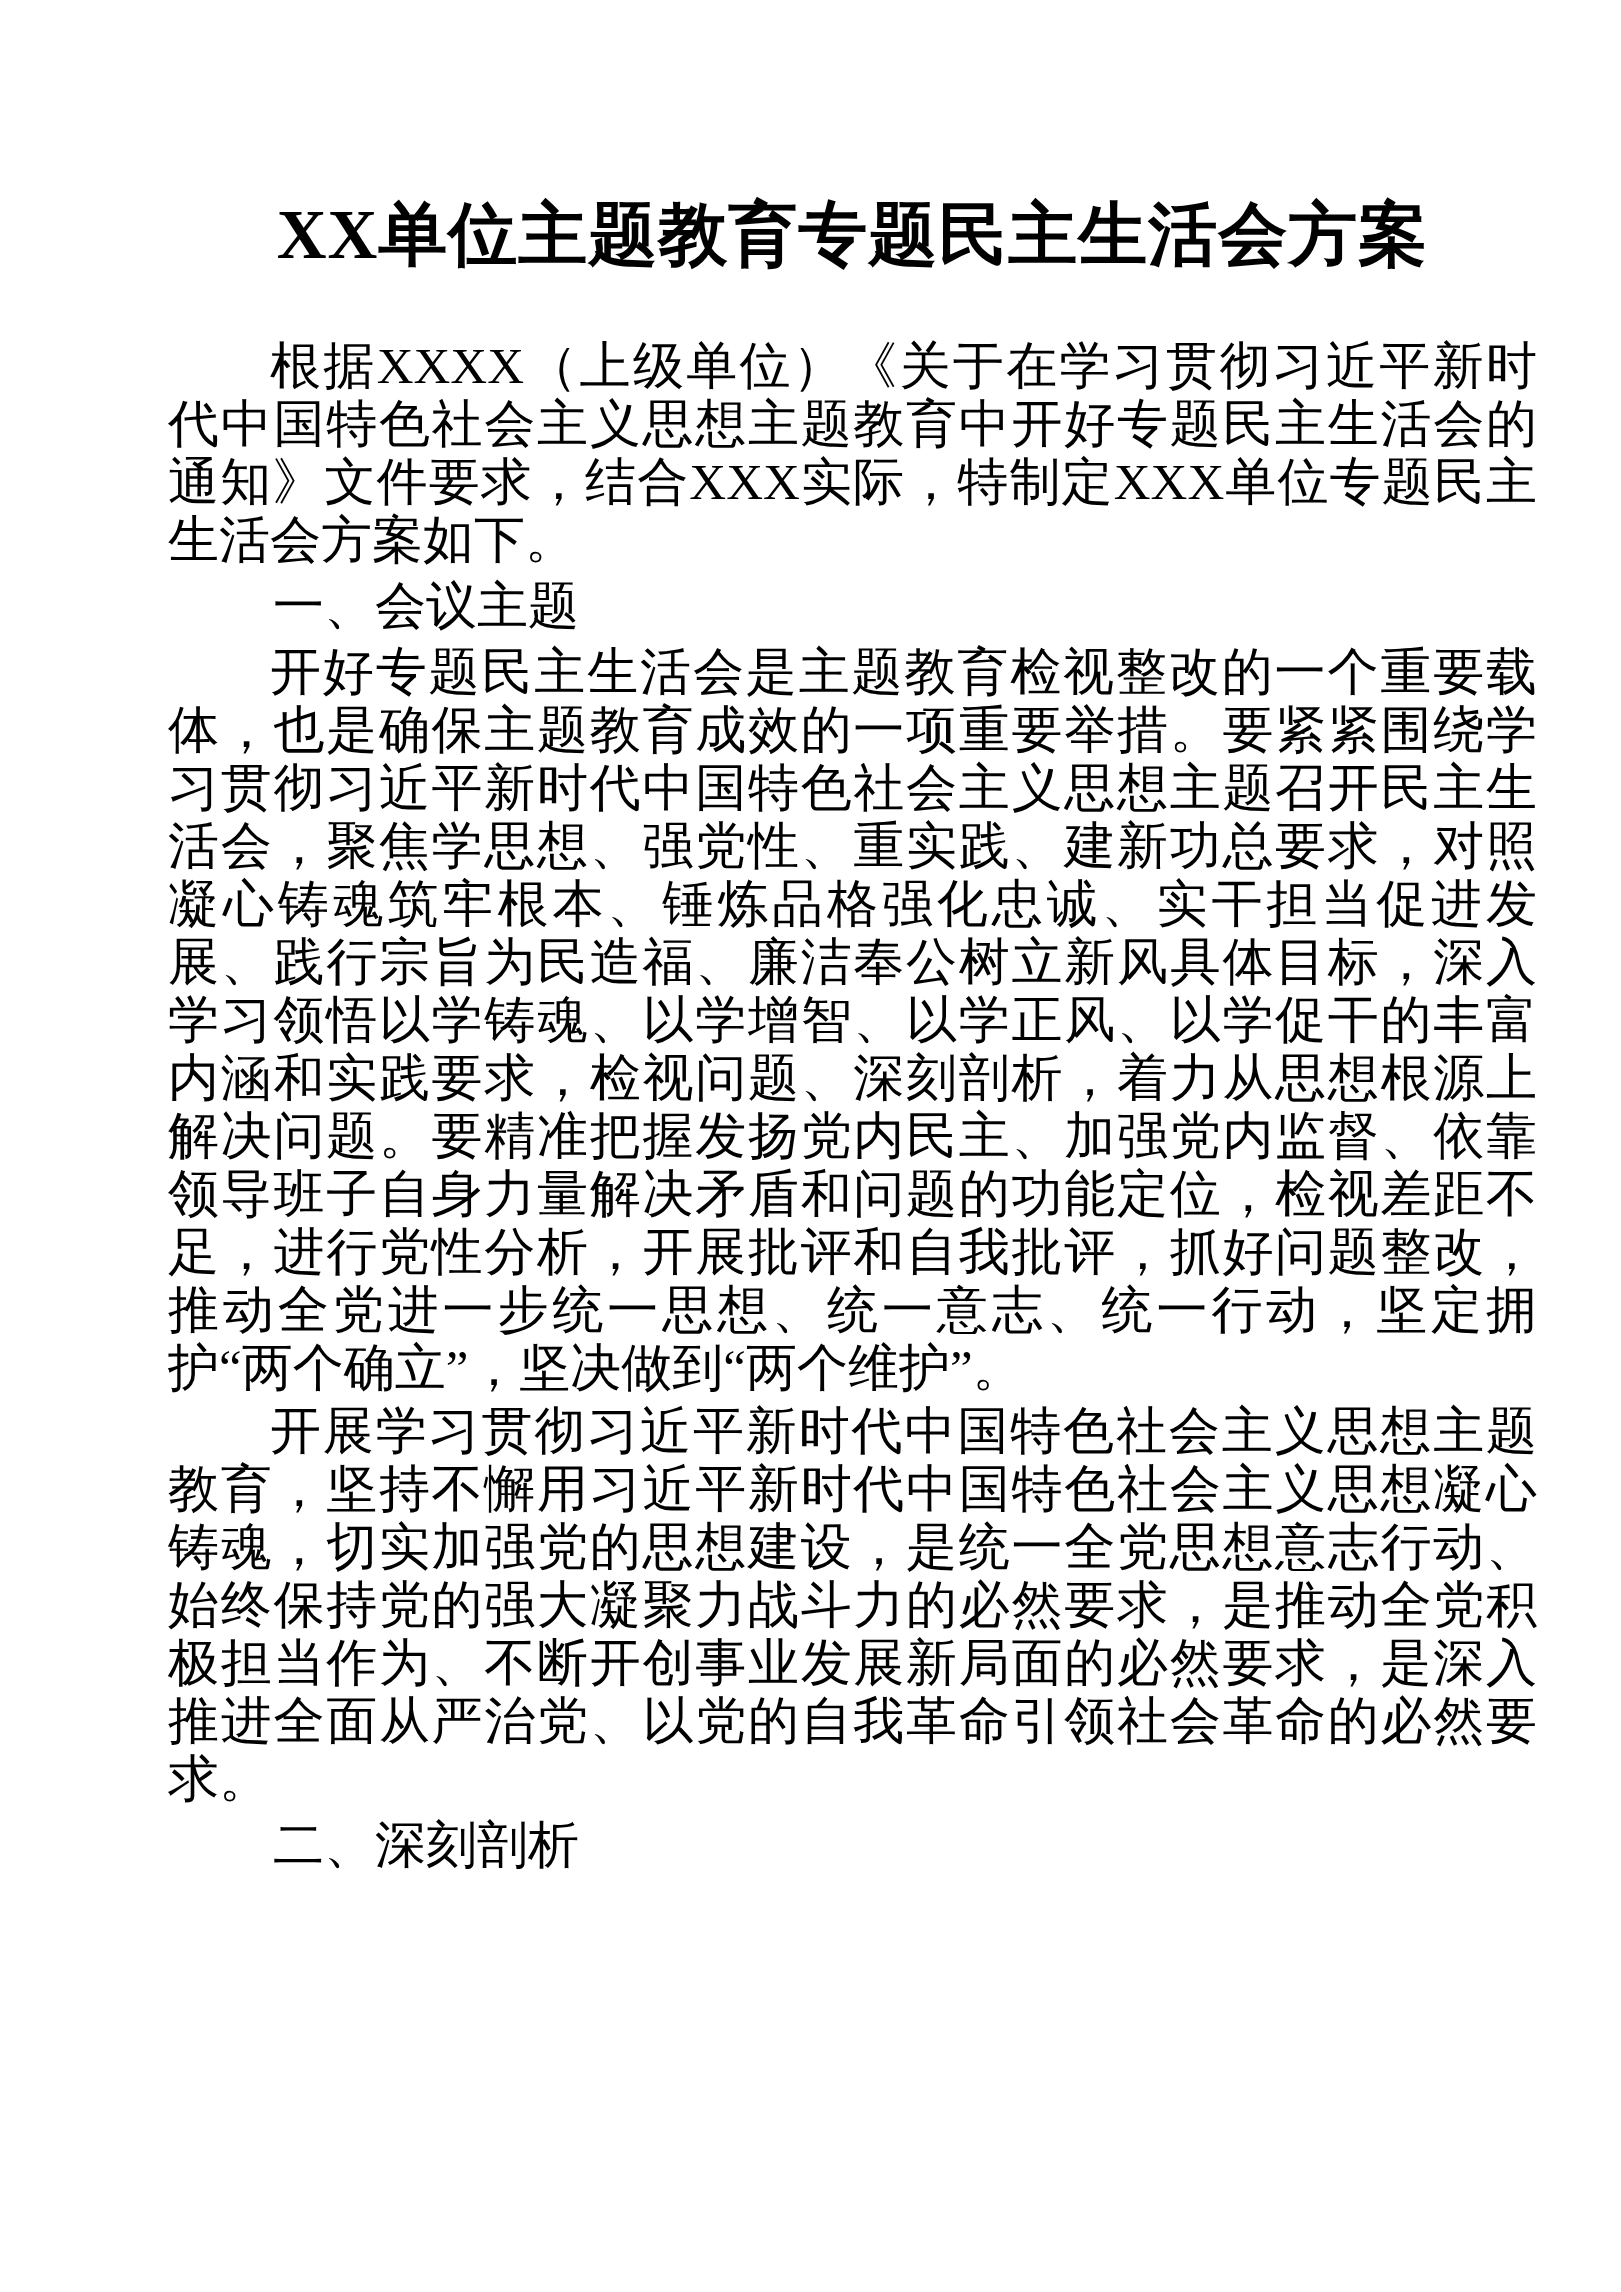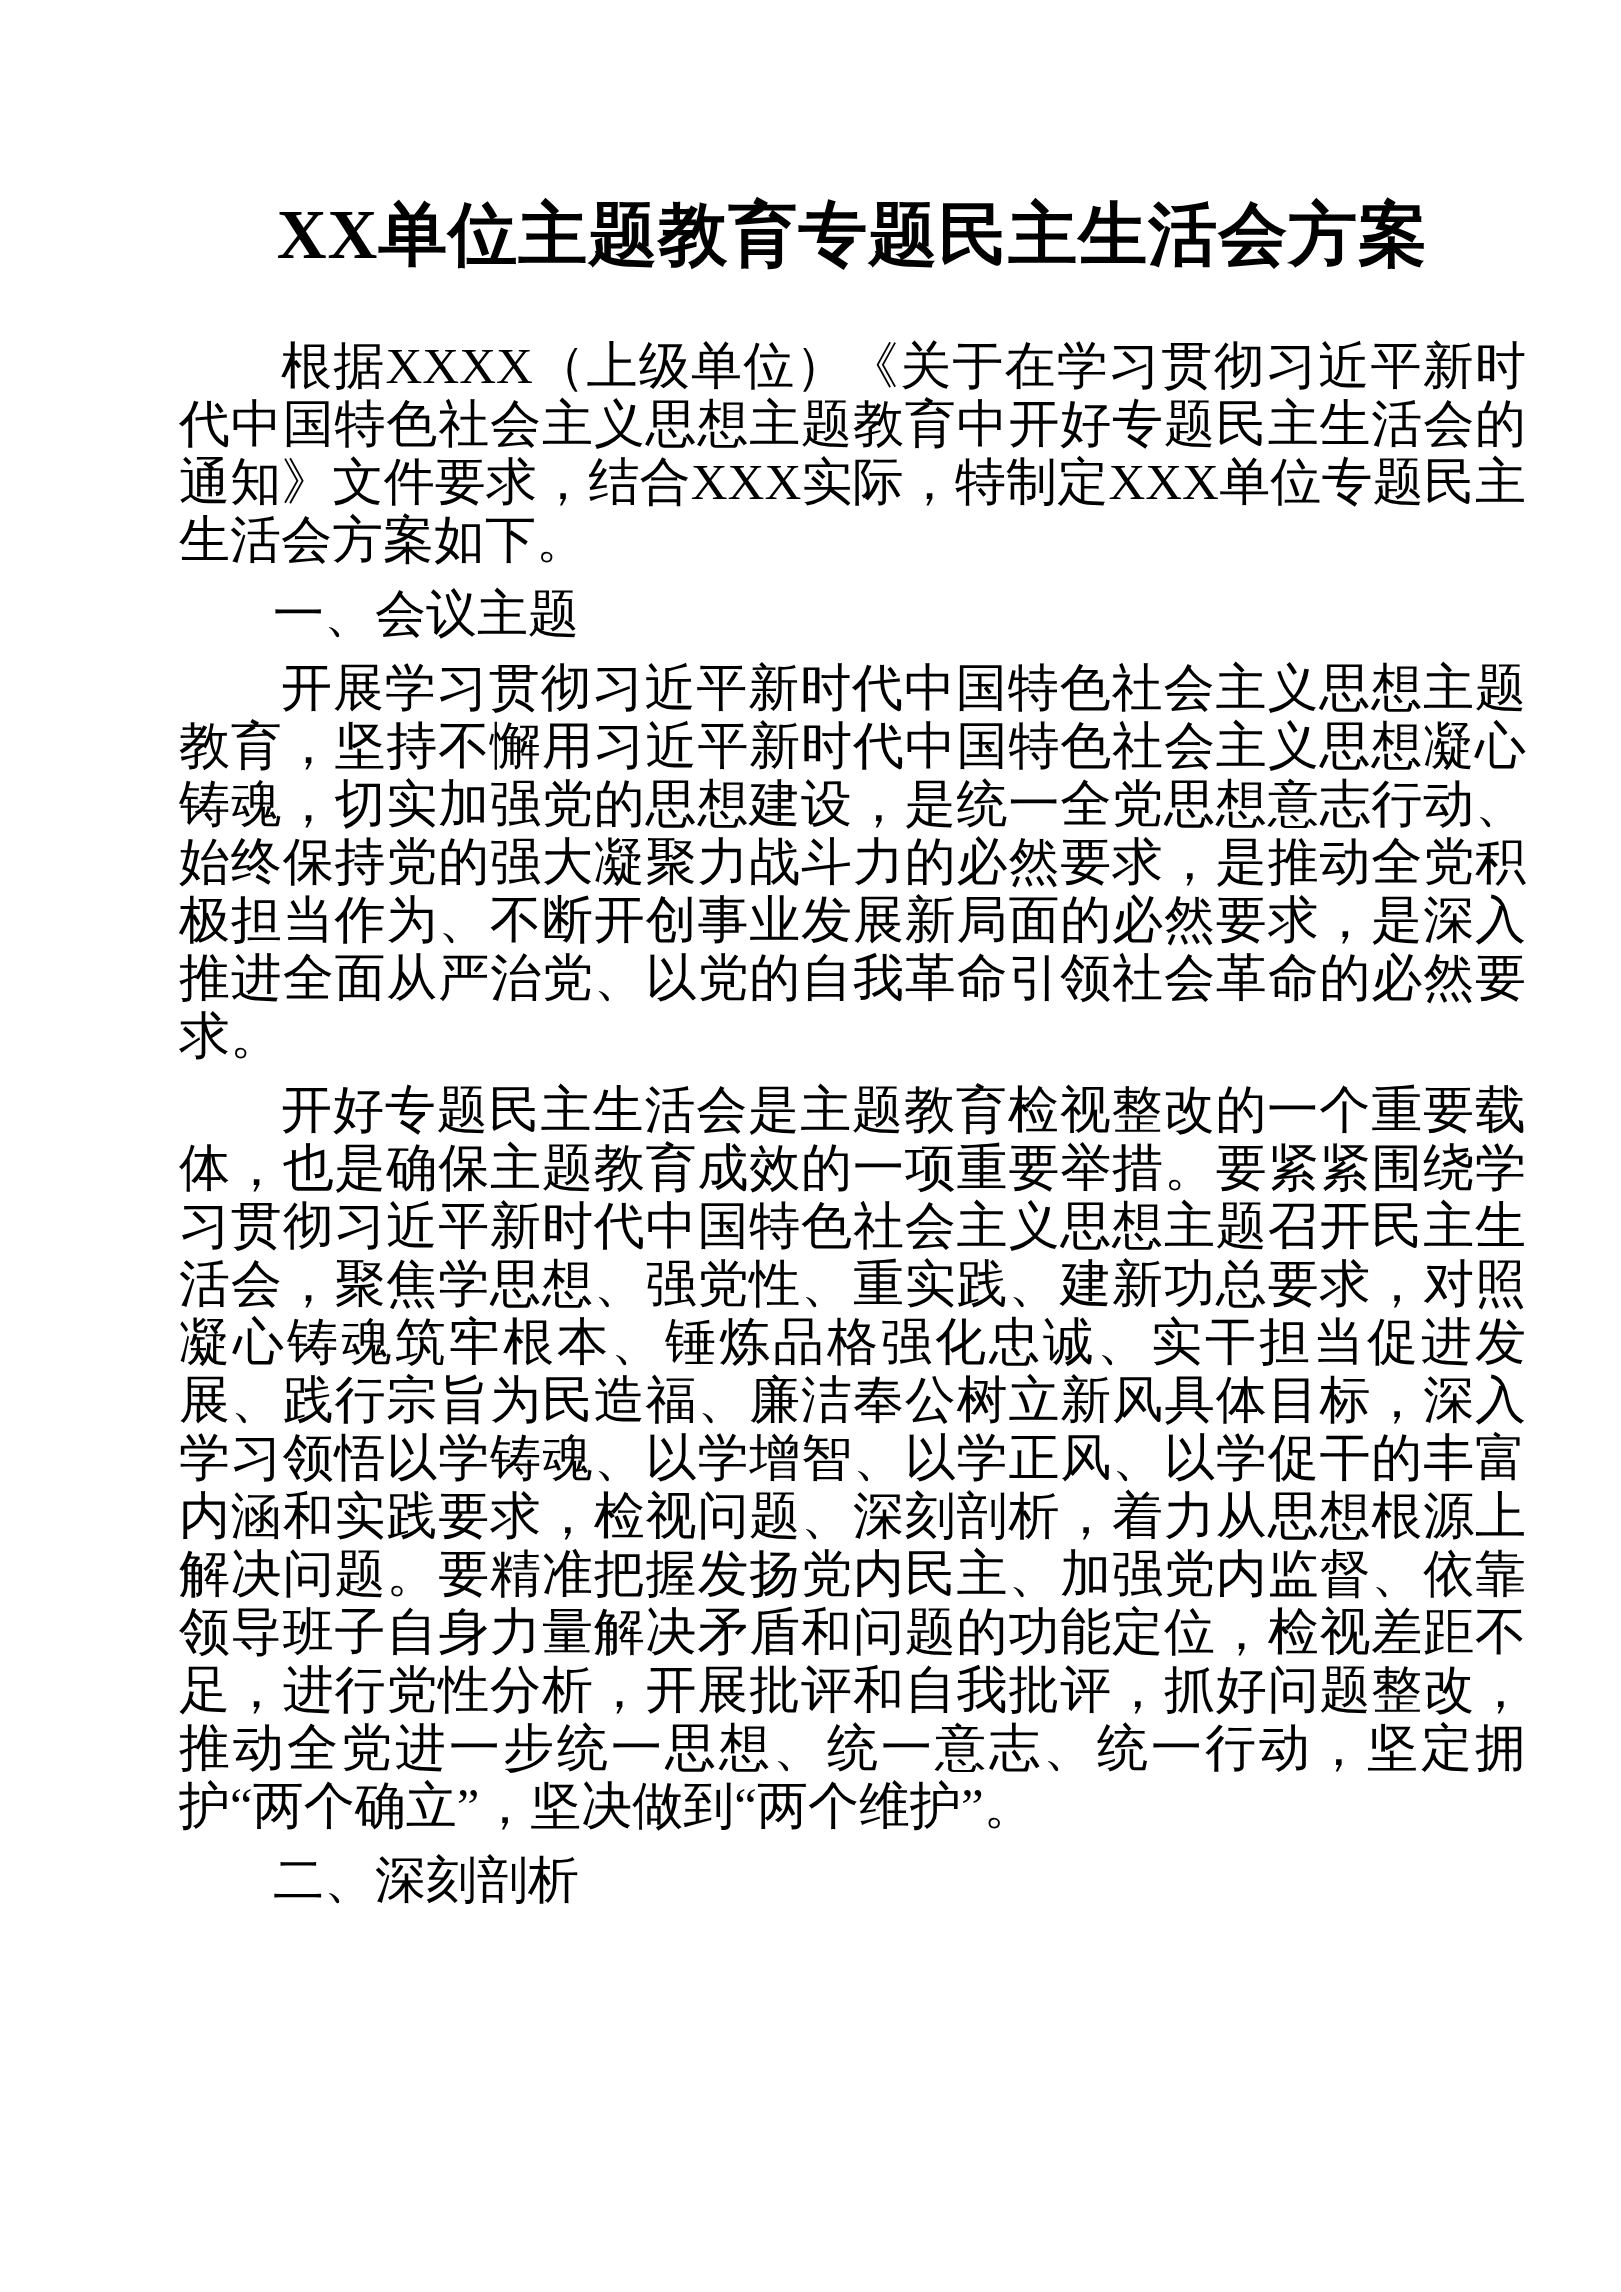--- a/index.html
+++ b/index.html
@@ -26,39 +26,39 @@
     line-height: 1.25;
     margin: 0 0 59px 0;
     letter-spacing: 1px;
   }
   .para {
     font-size: 51px;
     line-height: 58px;
     text-align: justify;
     text-justify: inter-ideograph;
     text-indent: 2em;
-    margin: 16px;
+    margin: 5px;
     word-break: break-all;
   }
   .section-heading {
     font-size: 51px;
     line-height: 58px;
     text-indent: 2em;
     margin: 8px;
   }
 </style>
 </head>
 <body>
 
 <div class="page">
   <h1 class="doc-title">XX单位主题教育专题民主生活会方案</h1>
 
   <p class="para">根据XXXX（上级单位）《关于在学习贯彻习近平新时代中国特色社会主义思想主题教育中开好专题民主生活会的通知》文件要求，结合XXX实际，特制定XXX单位专题民主生活会方案如下。</p>
 
   <p class="section-heading">一、会议主题</p>
 
+  <p class="para">开好专题民主生活会是主题教育检视整改的一个重要载体，也是确保主题教育成效的一项重要举措。要紧紧围绕学习贯彻习近平新时代中国特色社会主义思想主题召开民主生活会，聚焦学思想、强党性、重实践、建新功总要求，对照凝心铸魂筑牢根本、锤炼品格强化忠诚、实干担当促进发展、践行宗旨为民造福、廉洁奉公树立新风具体目标，深入学习领悟以学铸魂、以学增智、以学正风、以学促干的丰富内涵和实践要求，检视问题、深刻剖析，着力从思想根源上解决问题。要精准把握发扬党内民主、加强党内监督、依靠领导班子自身力量解决矛盾和问题的功能定位，检视差距不足，进行党性分析，开展批评和自我批评，抓好问题整改，推动全党进一步统一思想、统一意志、统一行动，坚定拥护“两个确立”，坚决做到“两个维护”。</p>
+
   <p class="para">开展学习贯彻习近平新时代中国特色社会主义思想主题教育，坚持不懈用习近平新时代中国特色社会主义思想凝心铸魂，切实加强党的思想建设，是统一全党思想意志行动、始终保持党的强大凝聚力战斗力的必然要求，是推动全党积极担当作为、不断开创事业发展新局面的必然要求，是深入推进全面从严治党、以党的自我革命引领社会革命的必然要求。</p>
-
-  <p class="para">开好专题民主生活会是主题教育检视整改的一个重要载体，也是确保主题教育成效的一项重要举措。要紧紧围绕学习贯彻习近平新时代中国特色社会主义思想主题召开民主生活会，聚焦学思想、强党性、重实践、建新功总要求，对照凝心铸魂筑牢根本、锤炼品格强化忠诚、实干担当促进发展、践行宗旨为民造福、廉洁奉公树立新风具体目标，深入学习领悟以学铸魂、以学增智、以学正风、以学促干的丰富内涵和实践要求，检视问题、深刻剖析，着力从思想根源上解决问题。要精准把握发扬党内民主、加强党内监督、依靠领导班子自身力量解决矛盾和问题的功能定位，检视差距不足，进行党性分析，开展批评和自我批评，抓好问题整改，推动全党进一步统一思想、统一意志、统一行动，坚定拥护“两个确立”，坚决做到“两个维护”。</p>
 
   <p class="section-heading">二、深刻剖析</p>
 </div>
 
 
 </body></html>

